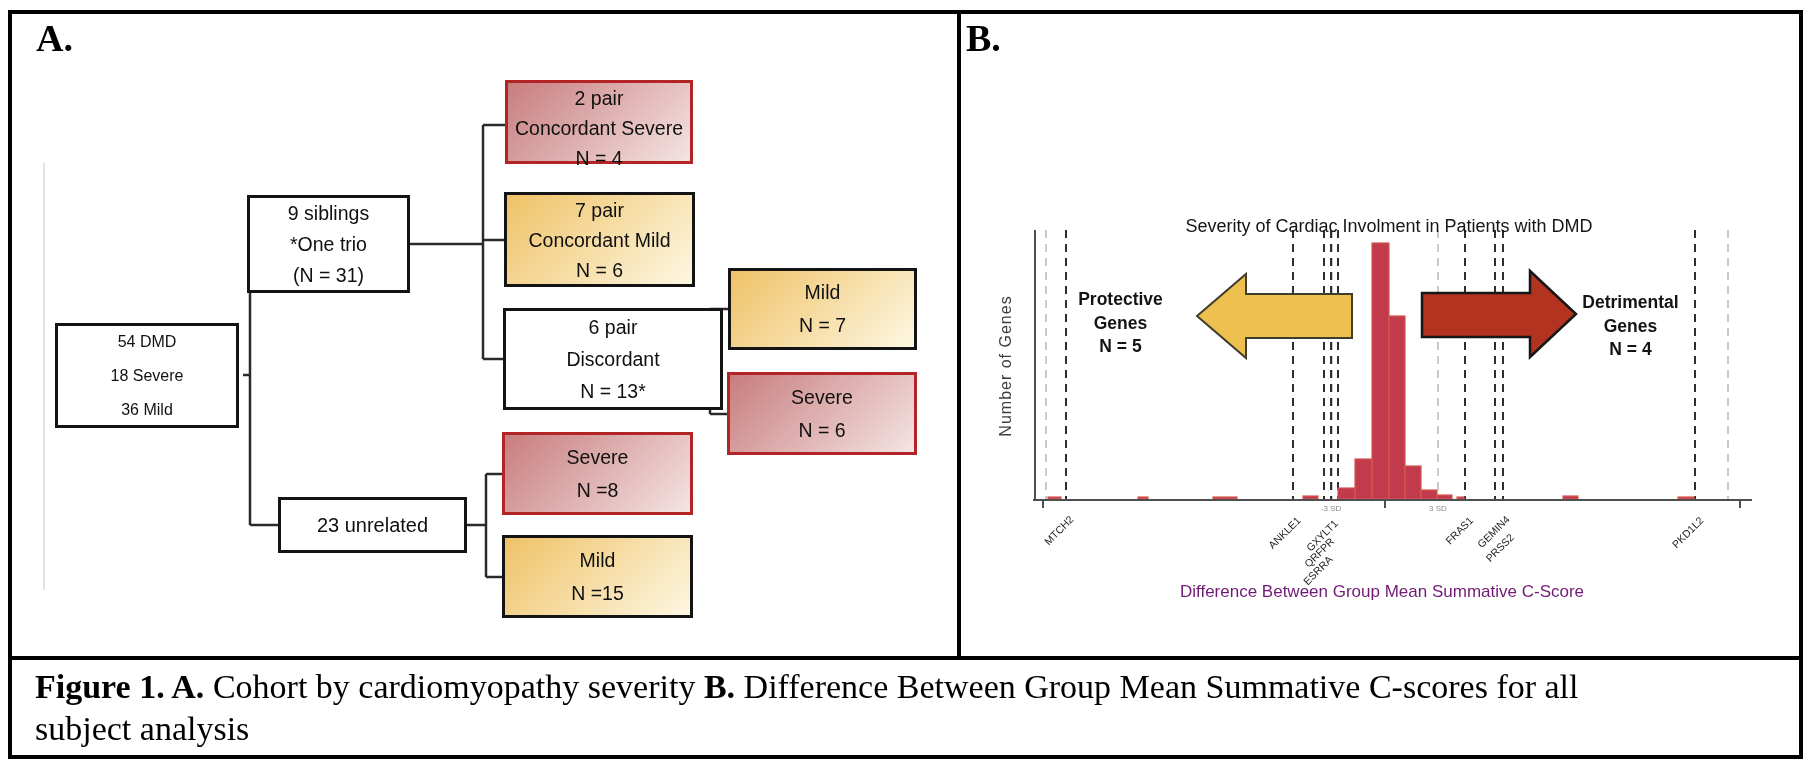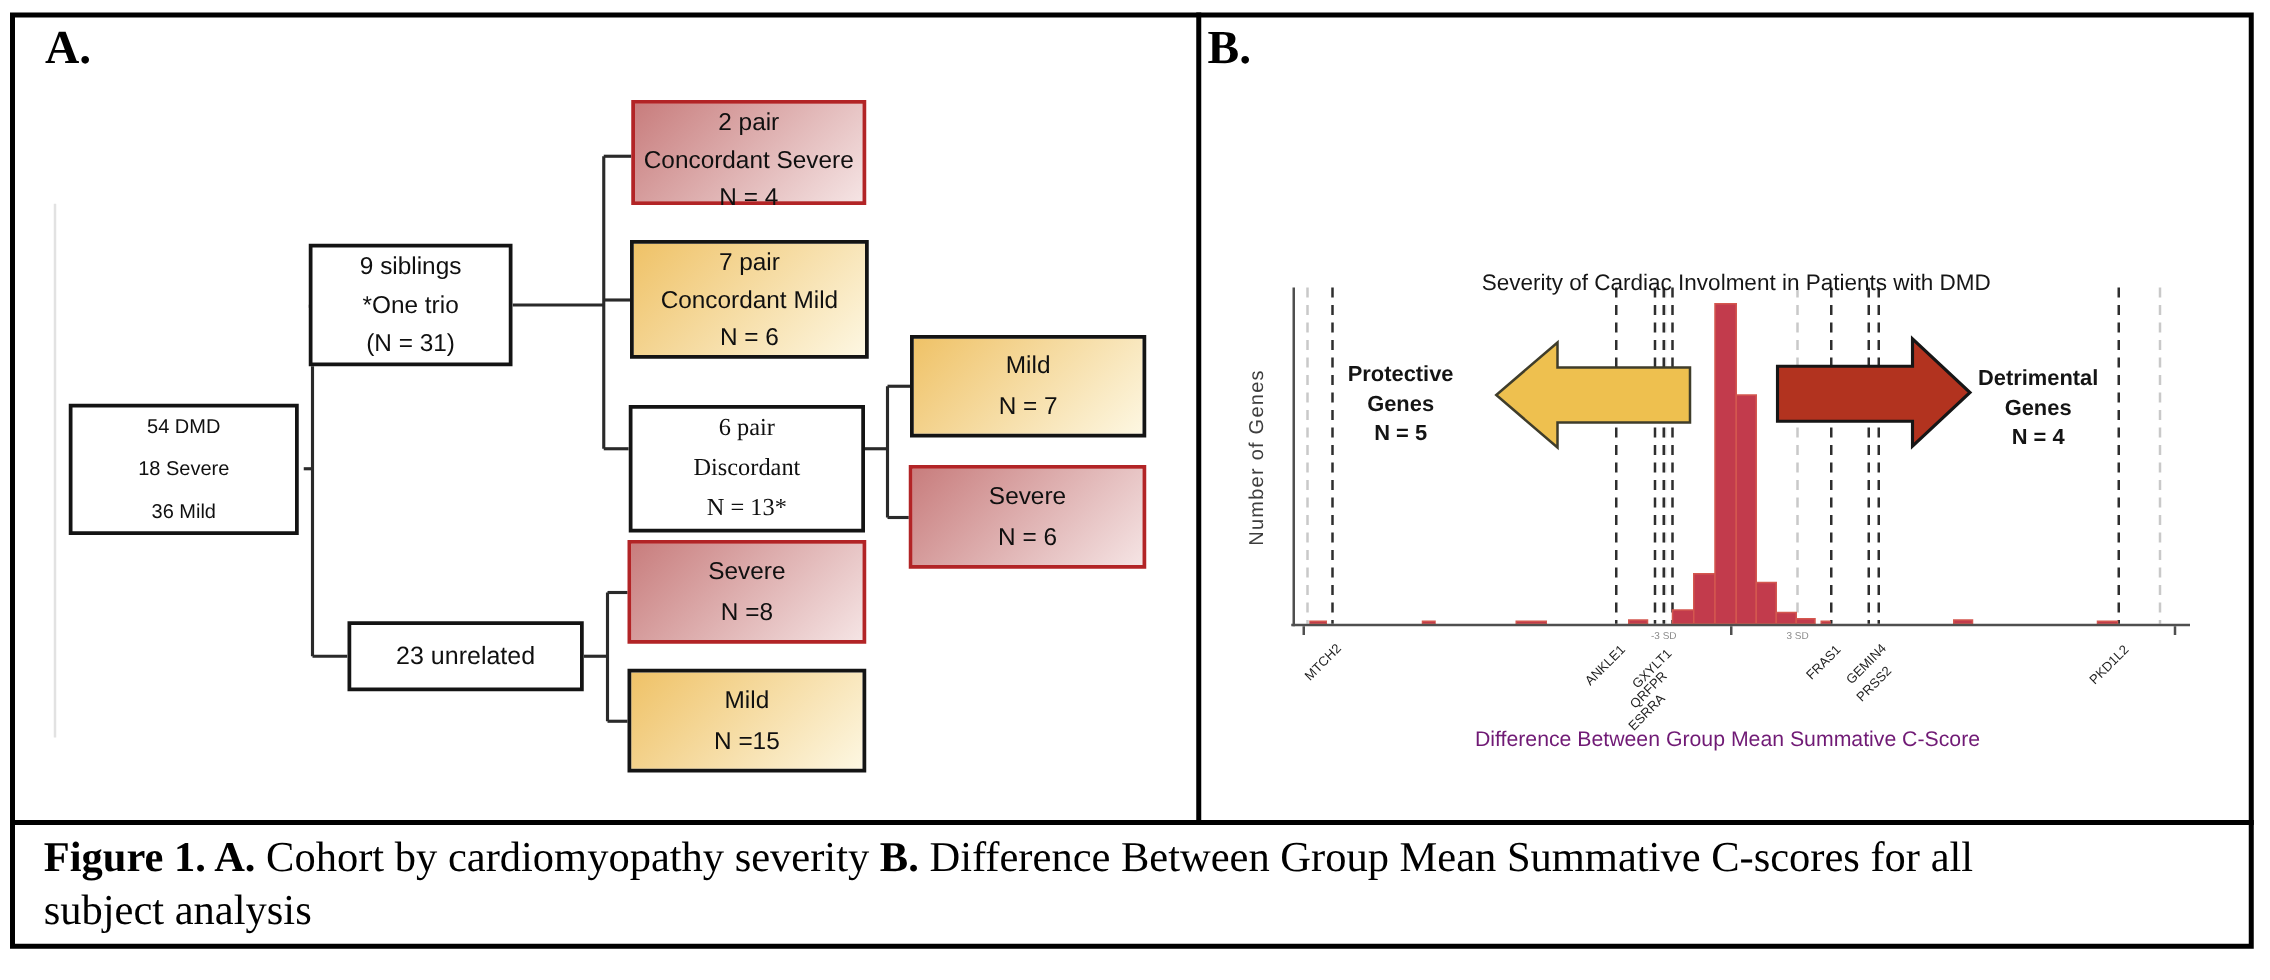--- a/index.html
+++ b/index.html
@@ -26,21 +26,21 @@
   .bxA .bl{line-height:30px;}
   .bx-red{background:linear-gradient(135deg,#c87d7d 0%,#f5e4e4 100%);border-color:#b22426;}
   .bx-yel{background:linear-gradient(135deg,#efc267 0%,#fdf7e2 100%);}
   #bx-root{left:55px;top:323px;width:184px;height:105px;font-size:16px;}
   #bx-root .bl{line-height:34px;}
   #bx-sib{left:247px;top:195px;width:163px;height:98px;}
   #bx-sib .bl{line-height:31px;}
   #bx-unrel{left:278px;top:497px;width:189px;height:56px;font-size:20px;}
   #bx-p2{left:505px;top:80px;width:188px;height:84px;justify-content:space-between;}
   #bx-p7{left:504px;top:192px;width:191px;height:95px;}
-  #bx-p6{left:503px;top:324px;width:189px;height:102px;font-family:Liberation Serif, serif;}
+  #bx-p6{left:503px;top:308px;width:220px;height:102px;}
   #bx-p6 .bl{line-height:32px;}
   #bx-m7{left:728px;top:268px;width:189px;height:82px;}
   #bx-m7 .bl{line-height:33px;}
   #bx-s6{left:727px;top:372px;width:190px;height:83px;}
   #bx-s6 .bl{line-height:33px;}
   #bx-s8{left:502px;top:432px;width:191px;height:83px;}
   #bx-s8 .bl{line-height:33px;}
   #bx-m15{left:502px;top:535px;width:191px;height:83px;}
   #bx-m15 .bl{line-height:33px;}
   .bTitle{position:absolute;z-index:2;left:989px;width:800px;text-align:center;

